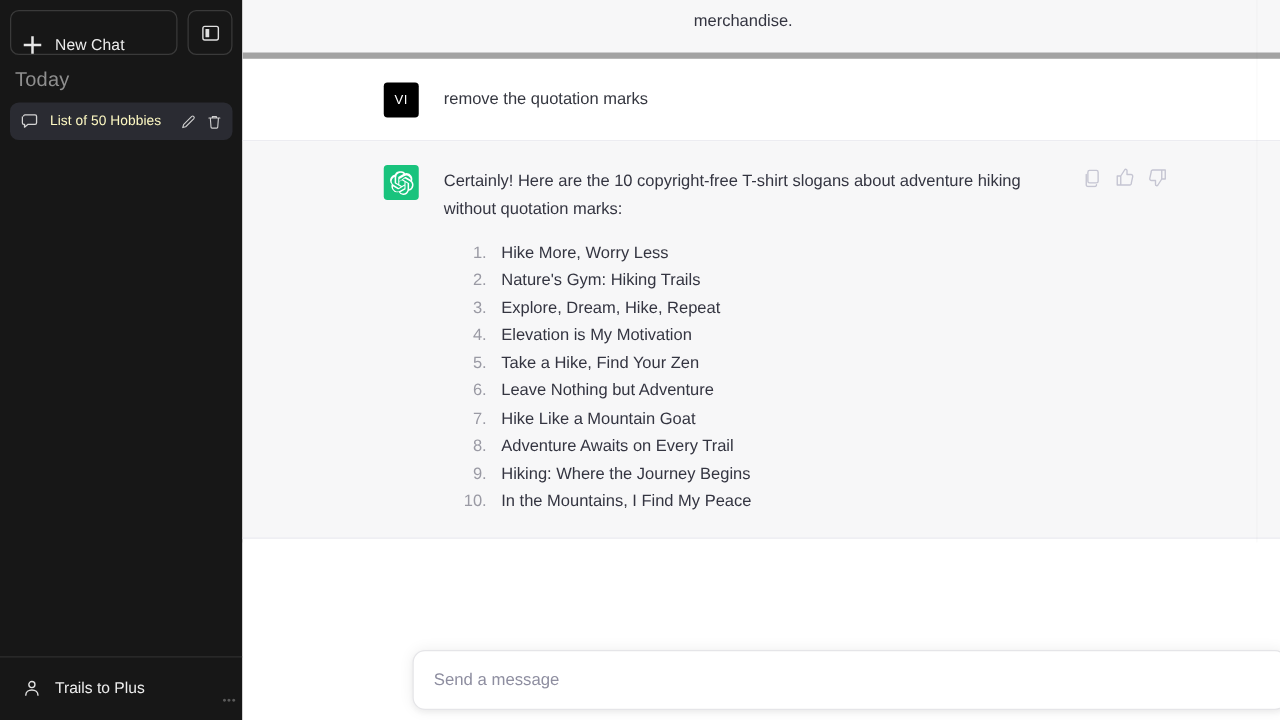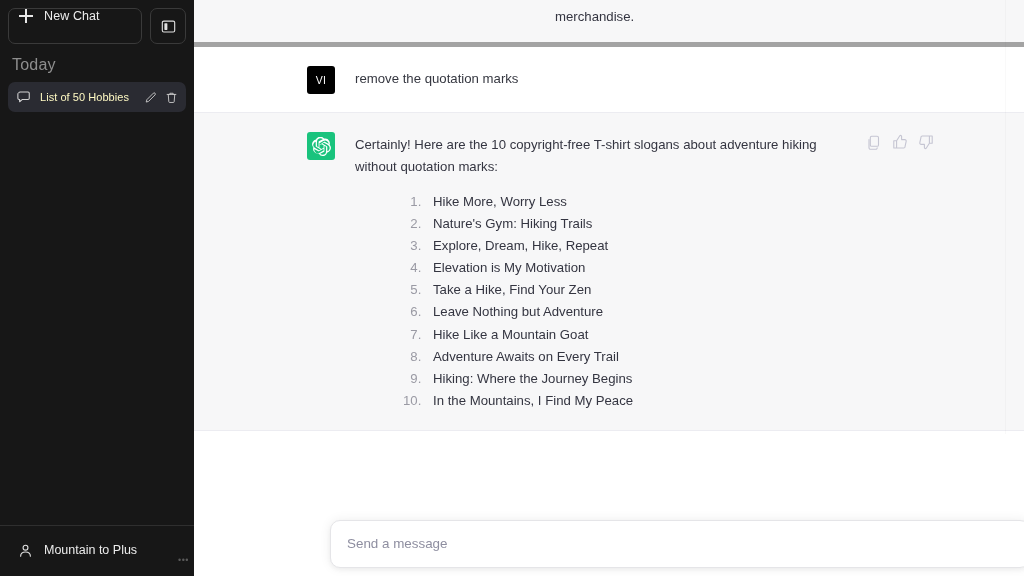--- a/index.html
+++ b/index.html
@@ -36,21 +36,21 @@
     align-items: center;
     gap: 8px;
   }
 
   .new-chat-btn {
     flex: 1 1 auto;
     height: 36px;
     border: 1px solid #3a3a3a;
     border-radius: 7px;
     display: flex;
-    align-items: flex-start;
+    align-items: flex-end;
     gap: 11px;
     padding: 0 10px;
     background: transparent;
     cursor: pointer;
   }
 
   .plus-icon {
     width: 14px; height: 14px;
     position: relative;
     flex: 0 0 14px;
@@ -218,21 +218,20 @@
     margin: 14px 0 0 0;
     padding-left: 38px;
     list-style-position: outside;
   }
   ol.slogans li {
     font-size: 13.2px;
     line-height: 21.6px;
     color: #343541;
     padding-left: 8px;
     margin-bottom: 0.5px;
-    margin-left: 32px;
   }
   ol.slogans li::marker { color: #9a9aa4; }
 
   .msg-actions {
     position: absolute;
     right: 90px;
     display: flex;
     gap: 10px;
     align-items: flex-start;
     padding-top: 3px;
@@ -346,21 +345,21 @@
   </div>
 
   <div class="sidebar-spacer"></div>
 
   <div class="sidebar-bottom">
     <div class="upgrade-row">
       <svg width="15" height="15" viewBox="0 0 16 16" fill="none">
         <circle cx="8" cy="5" r="2.6" stroke="#e0e0e0" stroke-width="1.2"></circle>
         <path d="M2.8 14c0-2.7 2.3-4.4 5.2-4.4s5.2 1.7 5.2 4.4" stroke="#e0e0e0" stroke-width="1.2" stroke-linecap="round"></path>
       </svg>
-      <span class="upgrade-label">Mountain to Plus</span>
+      <span class="upgrade-label">Trails to Plus</span>
     </div>
   </div>
 
   <div class="sidebar-dots">•••</div>
 </aside>
 
 <main class="main">
 
   <div class="thread">
 

